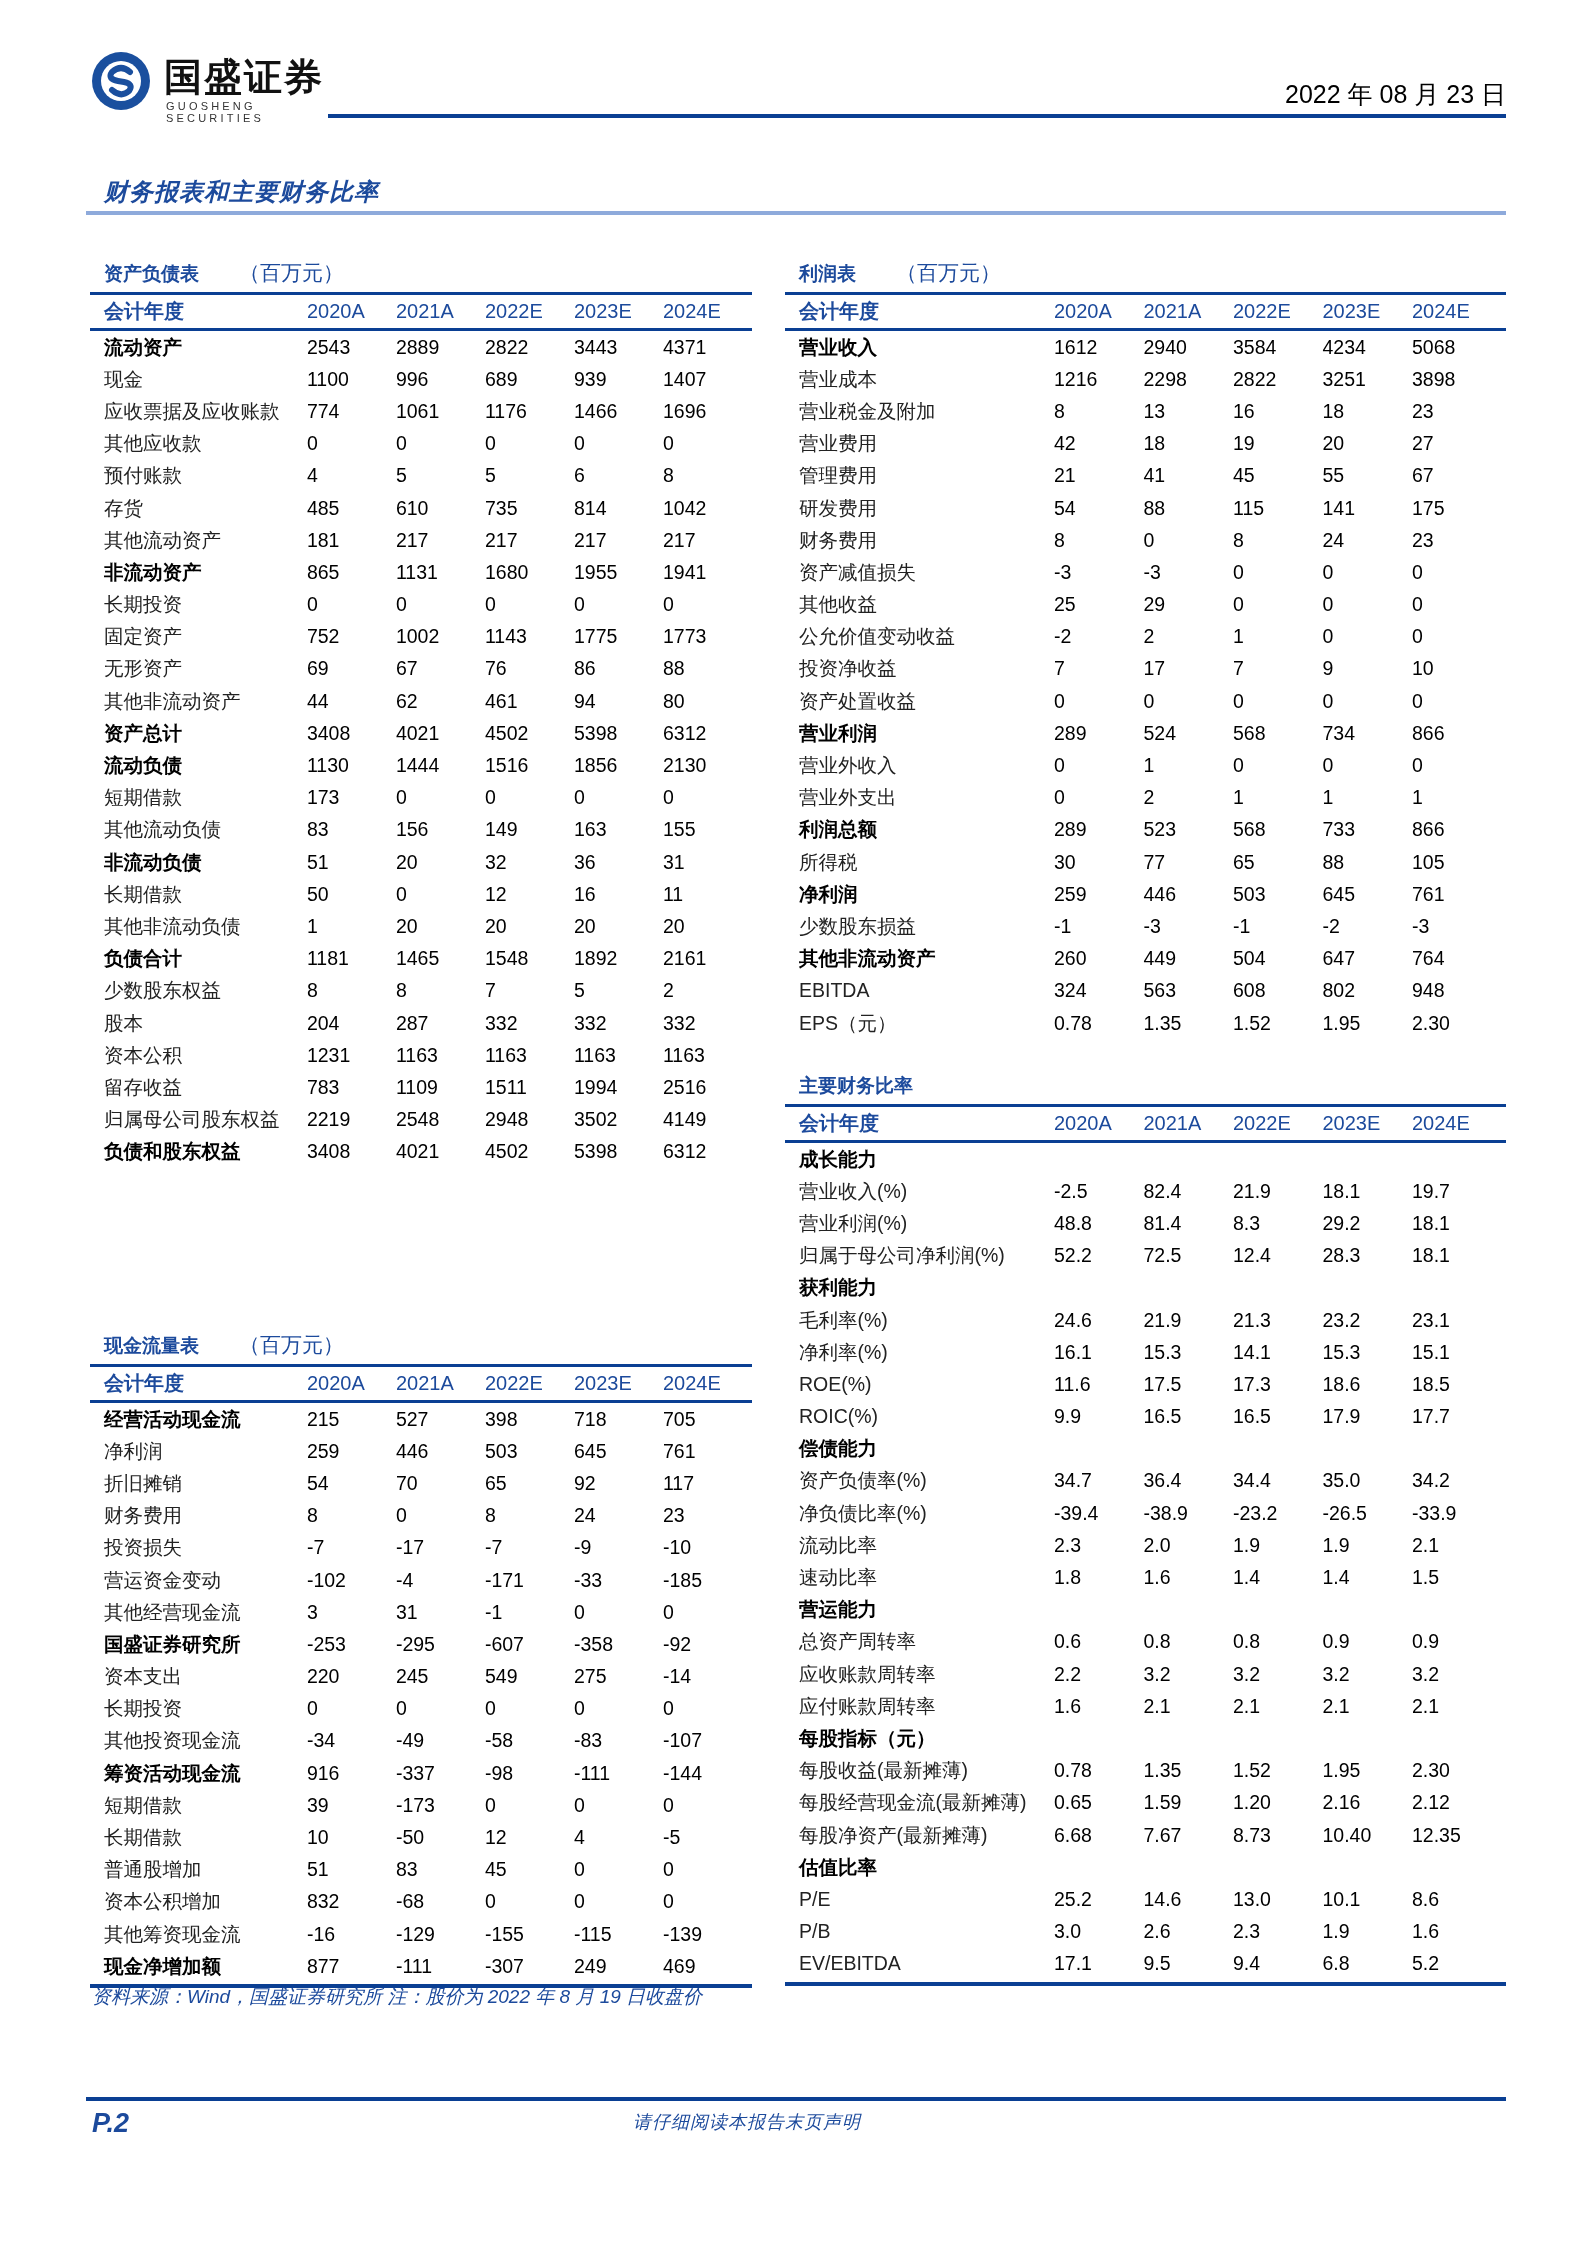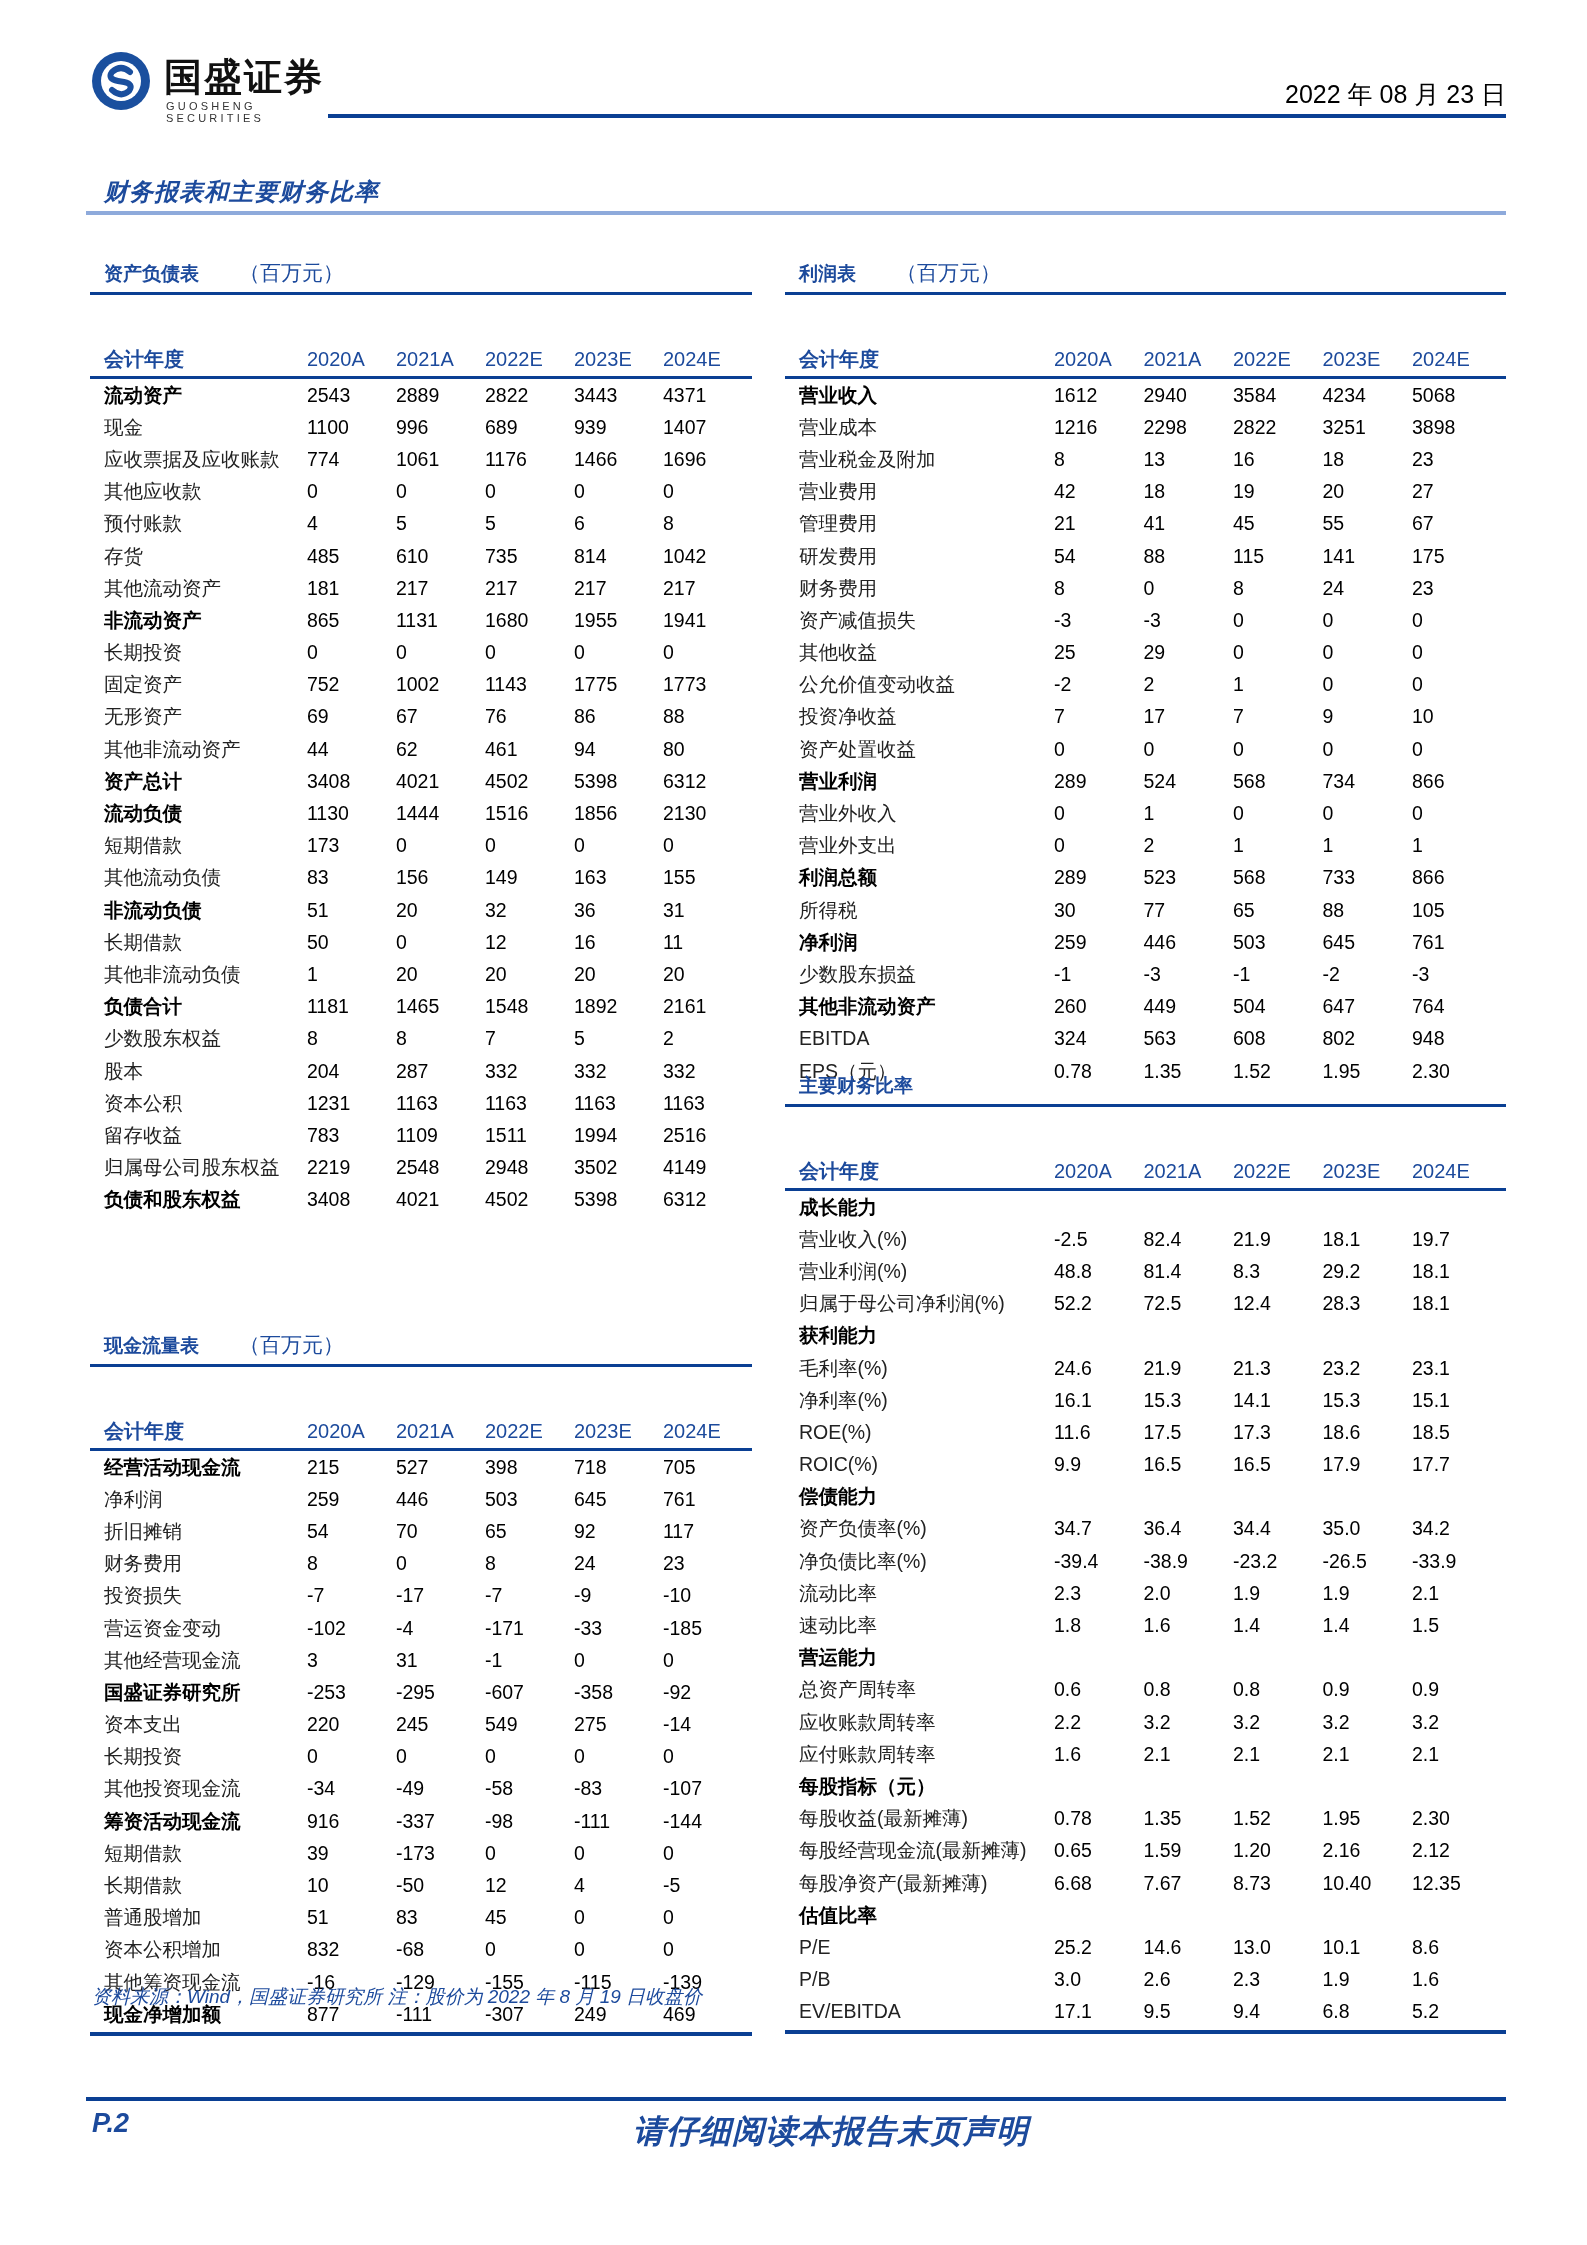--- a/index.html
+++ b/index.html
@@ -14,21 +14,21 @@
   .date { right:81px; top:78px; font-size:25px; color:#000; }
   .section-title { left:104px; top:176px; font-size:24px; font-style:italic; font-weight:bold; color:#1c4a9c; font-family:"DejaVu Serif",serif; letter-spacing:1px; }
   .section-line { left:86px; top:211px; width:1420px; height:4px; background:#8eaadb; }
 
   
   .tbl { position:absolute; }
   .tbl-title { height:30px; font-size:19px; font-weight:bold; color:#1c4a9c; line-height:30px; padding-left:14px; }
   .tbl-title .unit { font-weight:normal; font-size:21px;margin-left:40px; }
   .rule { height:3px; background:#0a3f93; }
   .rule-top { margin-top:4px; }
-  .hdr { display:flex; height:33px; align-items:center; color:#1c4a9c; font-size:20px;margin-top:48px; }
+  .hdr { display:flex; height:33px; align-items:center; color:#1c4a9c; font-size:20px; }
   .hdr .lbl { font-weight:bold; }
   .row { display:flex; height:32.2px; align-items:center; font-size:19.5px; }
   .lbl { padding-left:14px; box-sizing:border-box; white-space:nowrap; }
   .row .lbl { color:#222; }
   .row.bold .lbl { font-weight:bold; color:#000; }
   .cell { box-sizing:border-box; white-space:nowrap; }
   .hdr .cell { color:#1c4a9c; }
   .bottom-rule { height:4px; background:#0a3f93; margin-top:2px; }
 
   #bs { left:90px; top:258px; width:662px; }
@@ -36,21 +36,21 @@
   #cf { left:90px; top:1330px; width:662px; }
   #cf .lbl { width:218px; } #cf .cell { width:89.5px; }
   #is { left:785px; top:258px; width:721px; }
   #is .lbl { width:269px; } #is .cell { width:89.5px; }
   #fr { left:785px; top:1070px; width:721px; }
   #fr .lbl { width:269px; } #fr .cell { width:89.5px; }
 
   .source { left:92px; top:1984px; font-size:19px; font-style:italic; color:#1c4a9c; }
   .footer-line { left:86px; top:2097px; width:1420px; height:4px; background:#0a3f93; }
   .page-num { left:92px; top:2108px; font-size:27px; font-style:italic; font-weight:bold; color:#1c4a9c; }
-  .disclaimer { left:633px; top:2110px; font-size:32px; font-style:italic; font-weight:bold; color:#1c4a9c; letter-spacing:1px; }
+  .disclaimer { left:633px; top:2110px; font-size:18px; font-style:italic; font-weight:normal; color:#1c4a9c; letter-spacing:1px; }
 </style>
 </head>
 <body>
 
 <div class="abs logo">
   <svg class="logo-mark" viewBox="0 0 62 62">
     <circle cx="31" cy="31" r="29" fill="#1a4f9e"></circle>
     <circle cx="31" cy="31" r="20" fill="#ffffff"></circle>
     <path d="M40 22 Q31 14 22 22 Q17 29 28 31 L34 32 Q44 34 39 41 Q31 48 22 40" fill="none" stroke="#1a4f9e" stroke-width="6" stroke-linecap="round"></path>
   </svg>

